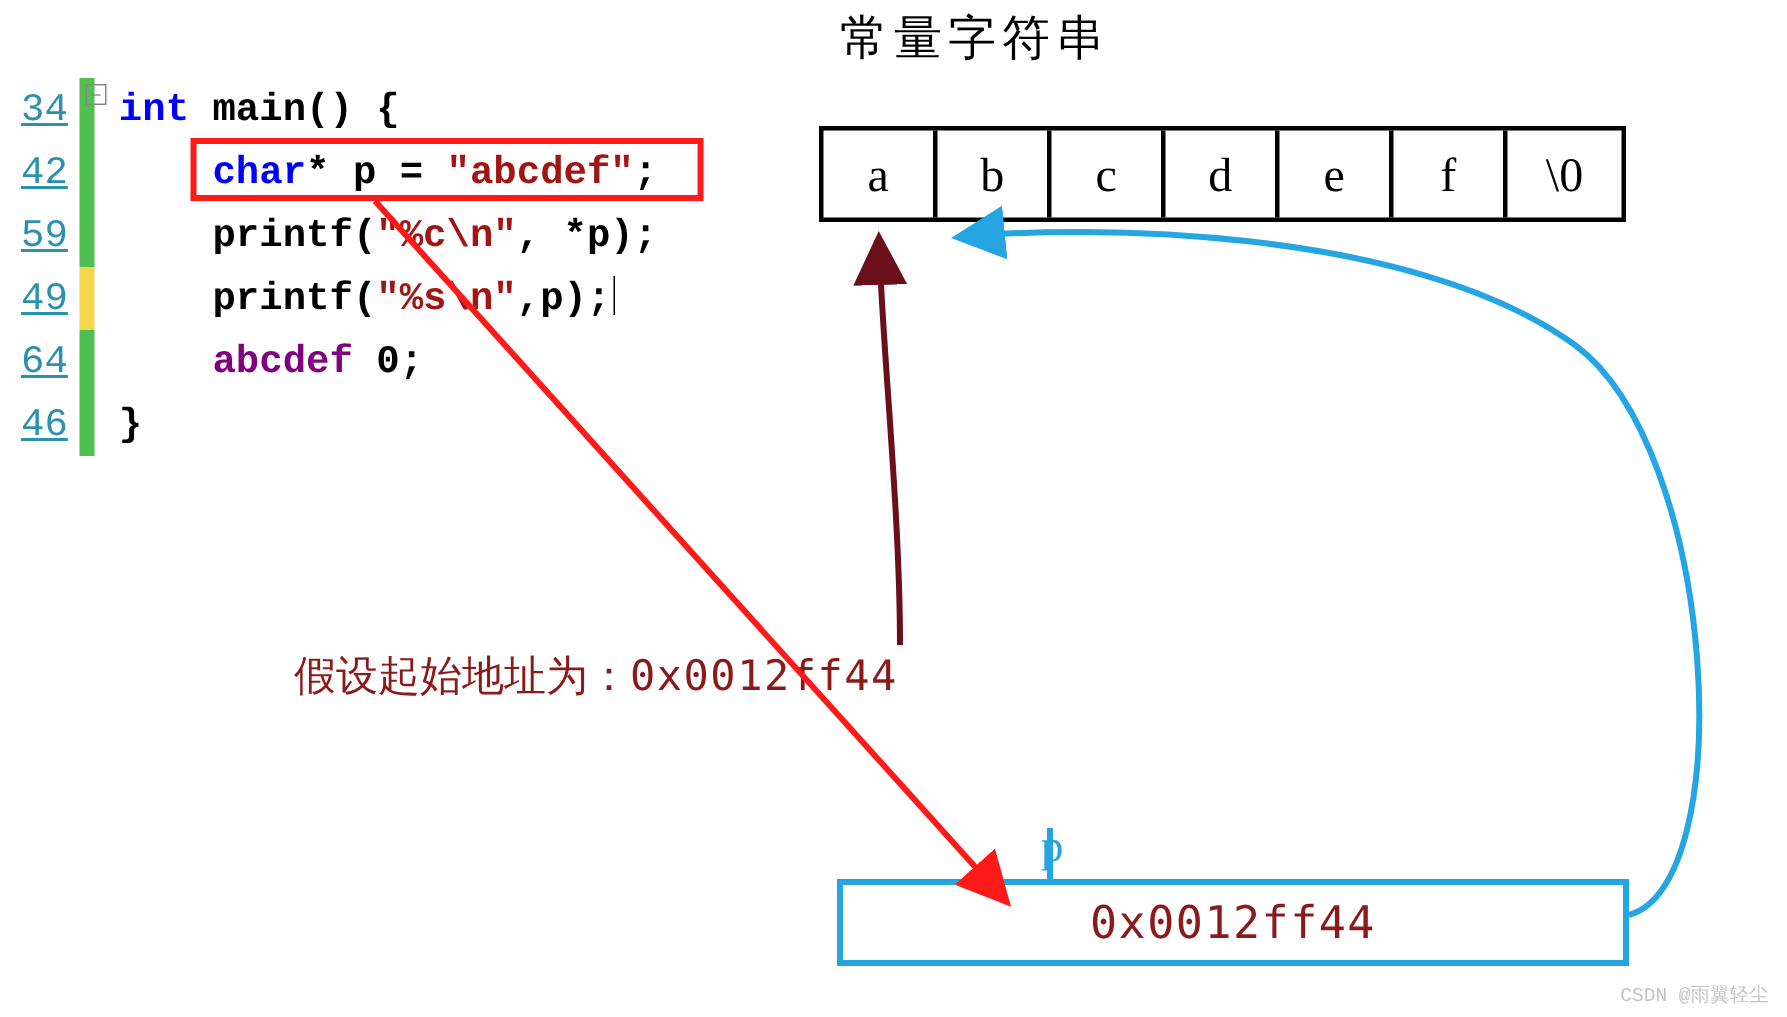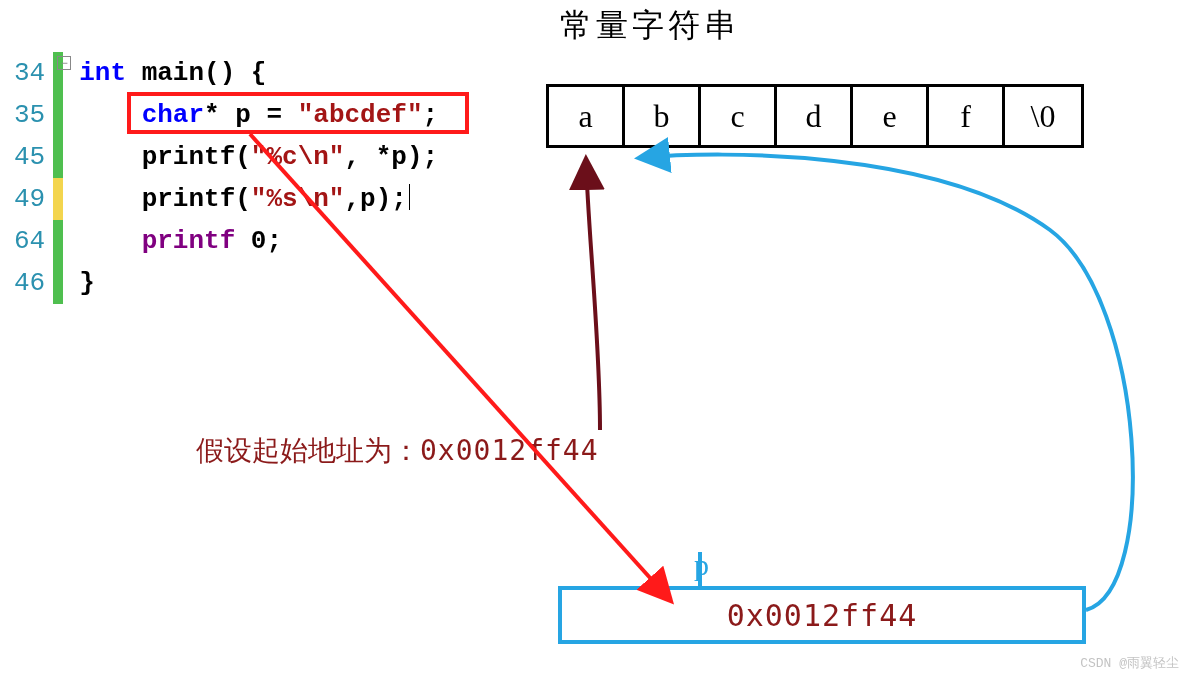--- a/index.html
+++ b/index.html
@@ -17,20 +17,21 @@
     left: 14px;
     top: 52px;
     display: flex;
   }
   .gutter {
     font-family: Consolas, "Courier New", monospace;
     font-size: 26px;
     color: #2b91af;
     text-align: right;
     padding-right: 8px;
+    text-decoration: underline;
   }
   .gutter div { height: 42px; line-height: 42px; }
   .marker-col { width: 10px; }
   .marker-col div { height: 42px; }
   .mk-green { background: #4fbf4f; }
   .mk-yellow { background: #f3d54e; }
   .code {
     font-family: Consolas, "Courier New", monospace;
     font-size: 26px;
     padding-left: 8px;
@@ -132,41 +133,41 @@
     color: rgba(120,120,120,0.45);
     font-family: Liberation Mono, monospace;
   }
 </style>
 </head>
 <body>
 
 <div class="code-block">
   <div class="gutter">
     <div>34</div>
-    <div>35</div>
-    <div>45</div>
+    <div>42</div>
+    <div>59</div>
     <div>49</div>
     <div>64</div>
     <div>46</div>
   </div>
   <div class="marker-col">
     <div class="mk-green"></div>
     <div class="mk-green"></div>
     <div class="mk-green"></div>
     <div class="mk-yellow"></div>
     <div class="mk-green"></div>
     <div class="mk-green"></div>
   </div>
   <div class="code">
     <div class="fold">−</div>
     <div class="line"><span class="kw-blue">int</span><span class="punct"> main() {</span></div>
     <div class="line">    <span class="kw-blue">char</span><span class="punct">* p = </span><span class="str-red">"abcdef"</span><span class="punct">;</span></div>
     <div class="line">    <span class="punct">printf(</span><span class="str-red">"%c\n"</span><span class="punct">, *p);</span></div>
     <div class="line">    <span class="punct">printf(</span><span class="str-red">"%s\n"</span><span class="punct">,p);</span><span class="caret"></span></div>
-    <div class="line">    <span class="kw-purple">printf</span><span class="punct"> 0;</span></div>
+    <div class="line">    <span class="kw-purple">abcdef</span><span class="punct"> 0;</span></div>
     <div class="line"><span class="punct">}</span></div>
   </div>
 </div>
 
 <div class="red-box"></div>
 
 <div class="title-top">常量字符串</div>
 
 <div class="mem-table">
   <div class="cell">a</div>

